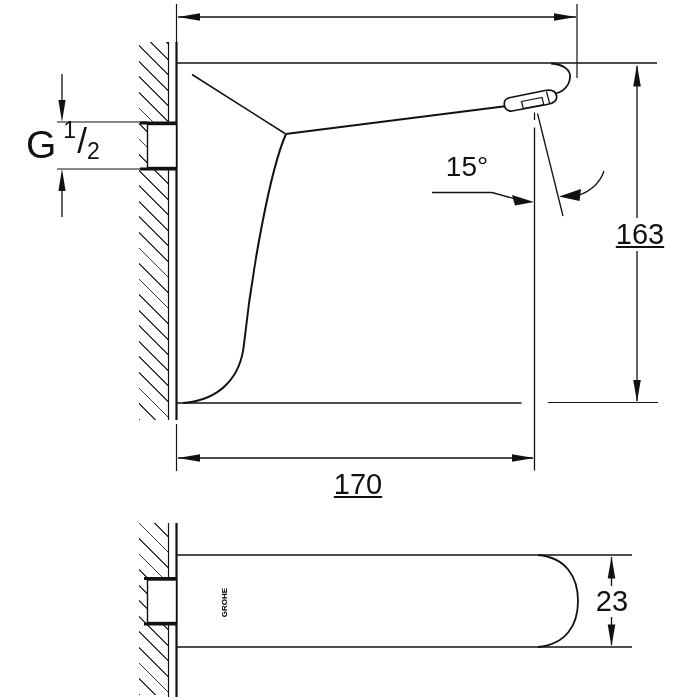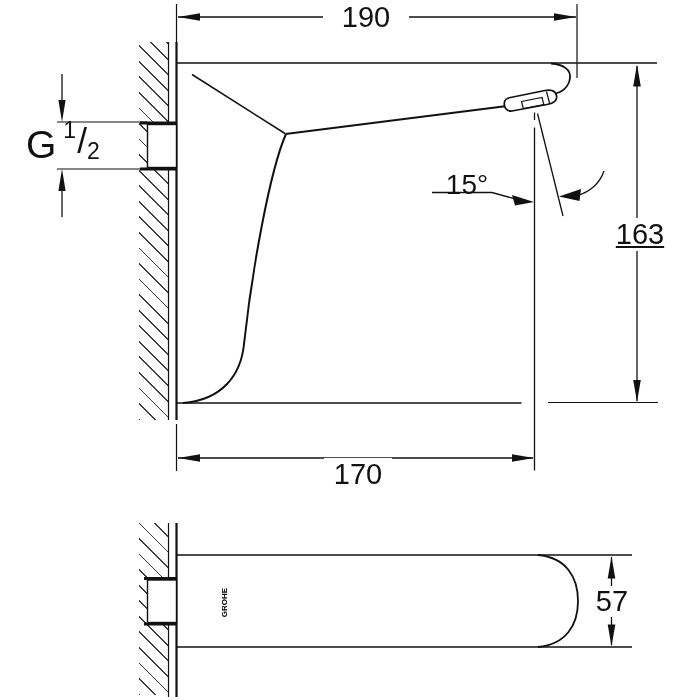--- a/index.html
+++ b/index.html
@@ -107,29 +107,28 @@
 
     <path d="M 177,555 H 632" stroke-width="1.7"></path>
     <path d="M 177,647 H 632" stroke-width="1.7"></path>
     <path d="M 538,555 C 566,557.5 578,577 578,601 C 578,625 566,644.5 538,647" stroke-width="1.8"></path>
 
     <path d="M 611.5,557 V 645" stroke-width="1.3"></path>
     <polygon points="611.5,556.5 607.7,578.5 615.3,578.5" fill="#111" stroke="none"></polygon>
     <polygon points="611.5,646.5 607.7,624.5 615.3,624.5" fill="#111" stroke="none"></polygon>
   </svg>
 
-  <div class="dim-label mask" style="left:323px;top:2px;width:86px;height:31px;">190</div>
 
   <div class="dim-label mask" style="left:609px;top:218px;width:62px;height:33px;text-decoration:underline;">163</div>
 
-  <div class="dim-label mask" style="left:324px;top:458px;width:68px;height:32px;">170</div>
+  <div class="dim-label mask" style="left:324px;top:468px;width:68px;height:32px;text-decoration:underline;">170</div>
 
-  <div class="dim-label mask" style="left:589px;top:586px;width:46px;height:31px;">57</div>
+  <div class="dim-label mask" style="left:589px;top:586px;width:46px;height:31px;">23</div>
 
-  <div class="dim-label angle-label" style="left:436px;top:170px;width:62px;height:30px;text-align:center;">15°</div>
+  <div class="dim-label angle-label" style="left:436px;top:152px;width:62px;height:30px;text-align:center;">15°</div>
 
   <div class="g-label" style="left:26px;top:119px;height:52px;">
     <span class="g">G</span>
     <span class="num">1</span>
     <span class="slash">/</span>
     <span class="den">2</span>
   </div>
 
   <div class="logo">GROHE</div>
 

